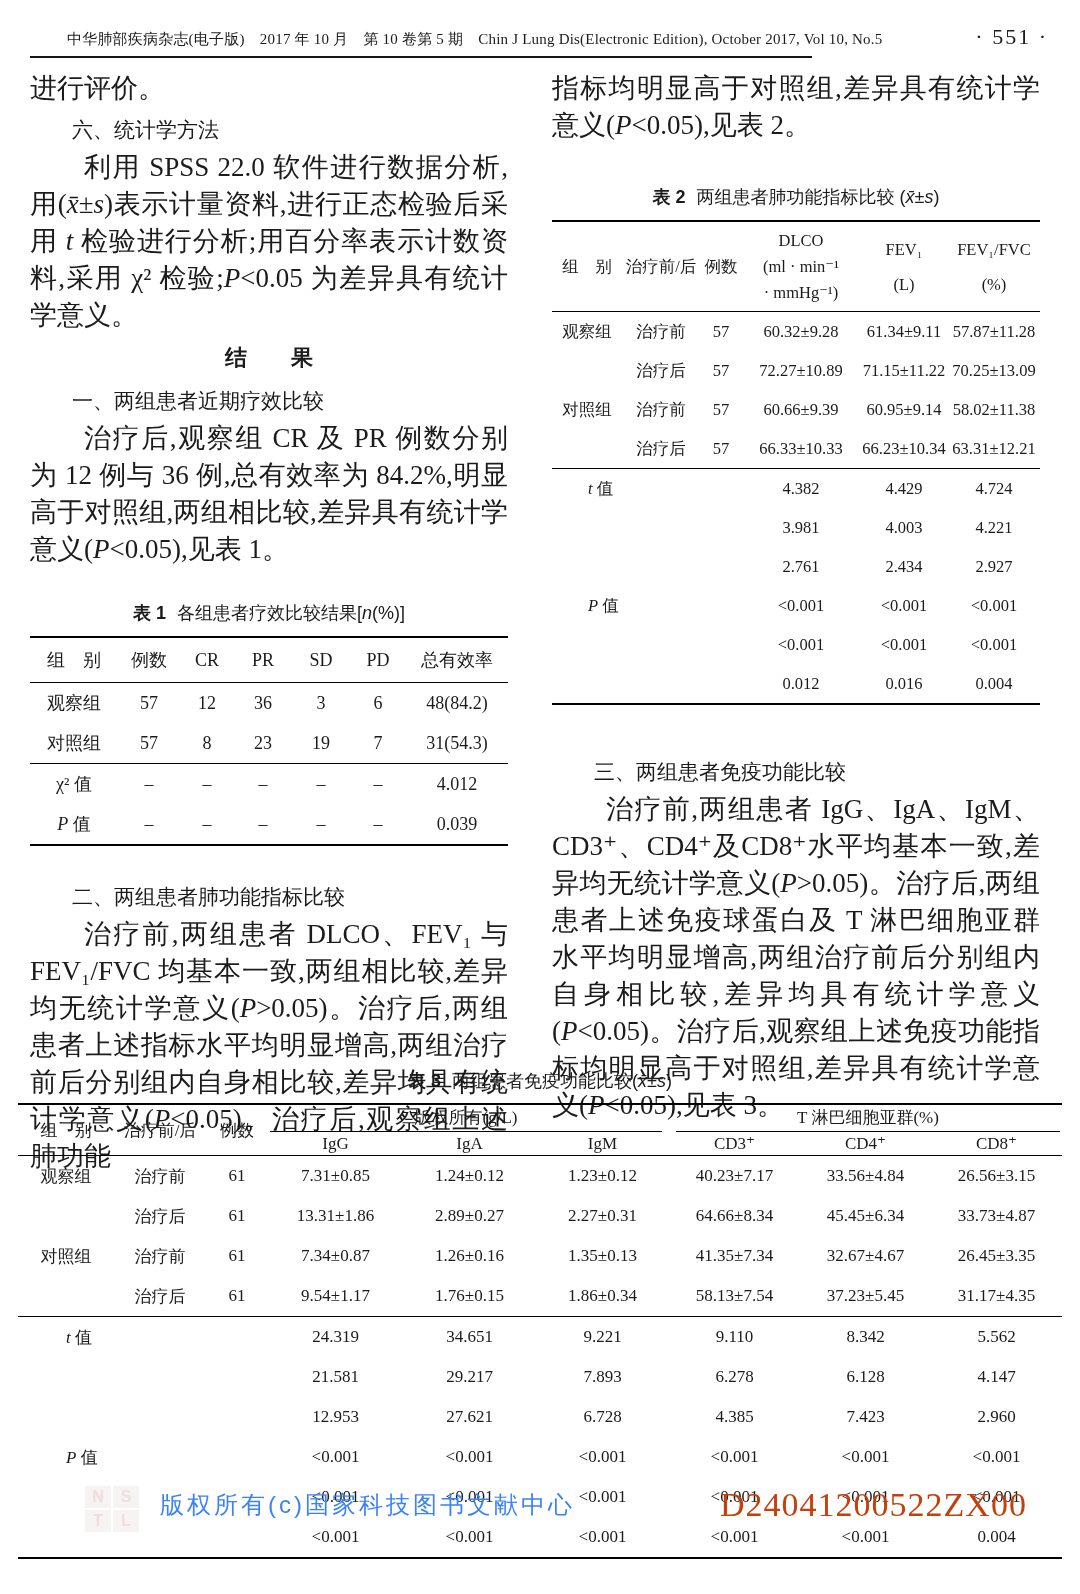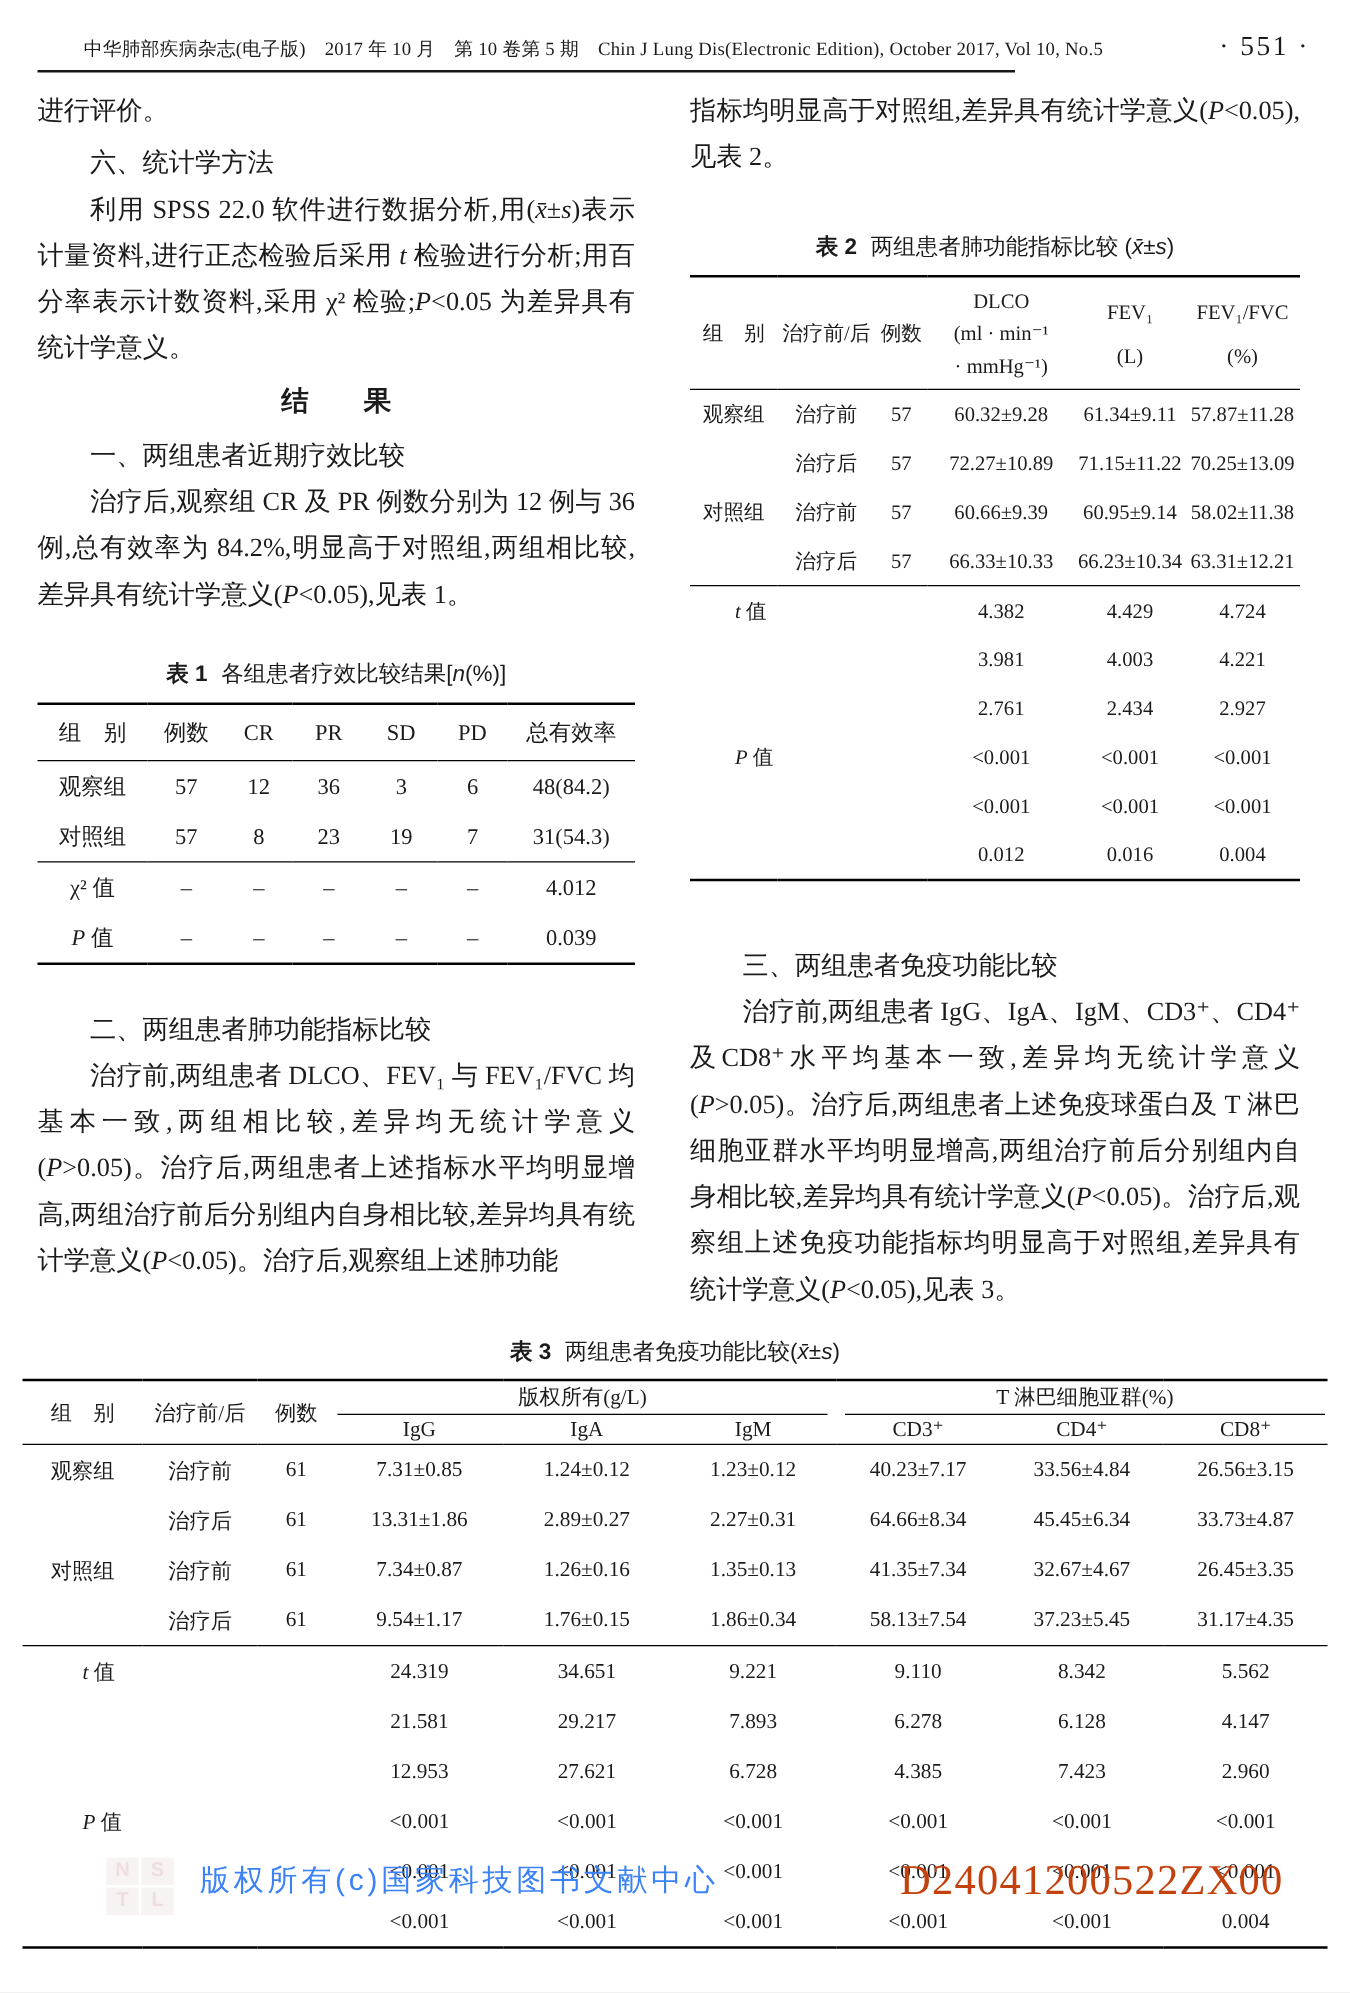--- a/index.html
+++ b/index.html
@@ -8,21 +8,21 @@
     background:#ffffff; color:#1b1b1b; overflow:hidden;
     font-family:"Liberation Serif","DejaVu Serif",serif;
   }
   
   .jline { position:absolute; left:30px; top:30px; width:790px; font-size:15px; white-space:nowrap; letter-spacing:0.2px;margin-left:37px; }
   .hrule { position:absolute; left:30px; top:56px; width:782px; height:2px; background:#161616; }
   .pmark { position:absolute; right:32px; top:24px; font-size:22px; letter-spacing:2px; }
   
   .col-left  { position:absolute; left:30px;  top:70px; width:478px; }
   .col-right { position:absolute; left:552px; top:70px; width:488px; }
-  .para { margin:0; font-size:21px; line-height:37px; text-align:justify; }
+  .para { margin:0; font-size:27px; line-height:37px; text-align:justify; }
   .ind  { text-indent:2em; }
   .sec-heading { margin:4px 0 0 0; font-size:21px; line-height:38px; text-indent:2em; }
   .results-h {
     margin:4px 0 2px 0; text-align:center; font-size:22px; line-height:40px;
     font-family:"Liberation Sans","DejaVu Sans",sans-serif; font-weight:bold;
   }
   
   .tbl-title {
     text-align:center; font-size:18px; line-height:30px;
     font-family:"Liberation Sans","DejaVu Sans",sans-serif;

